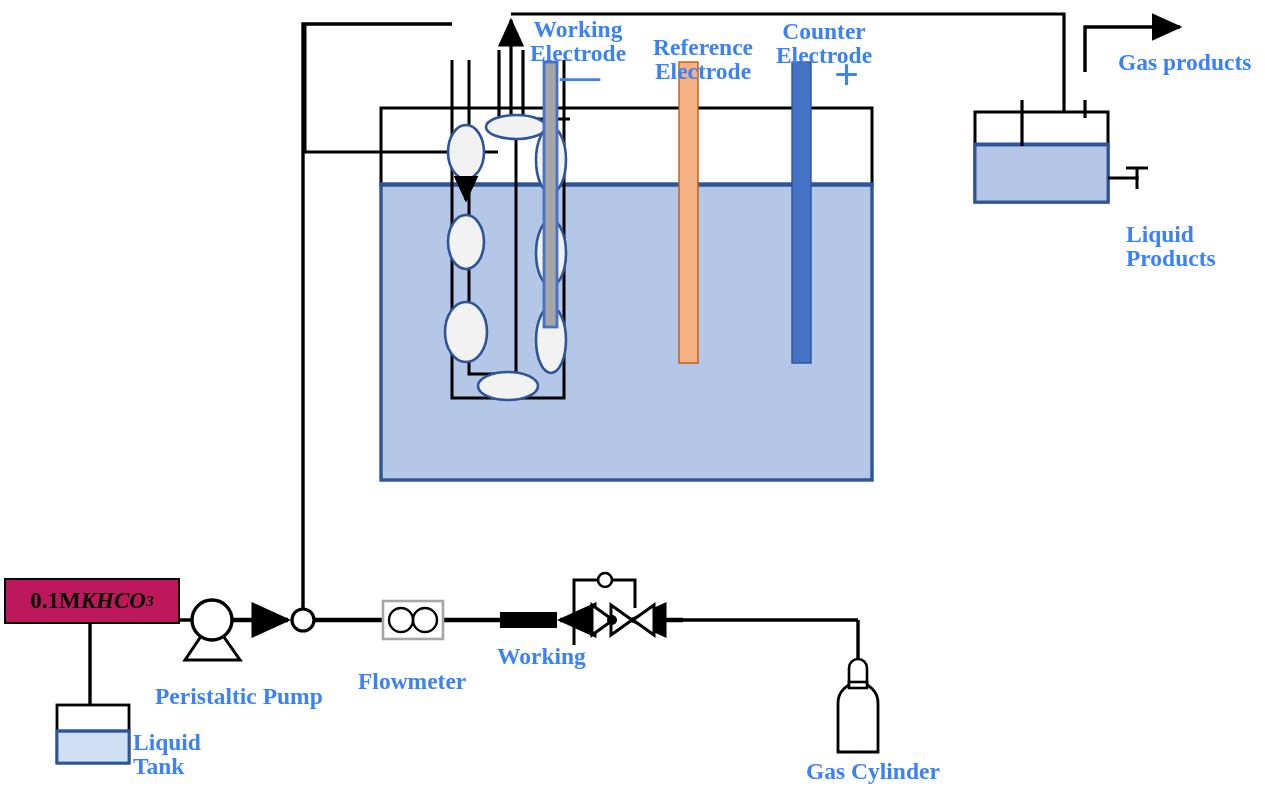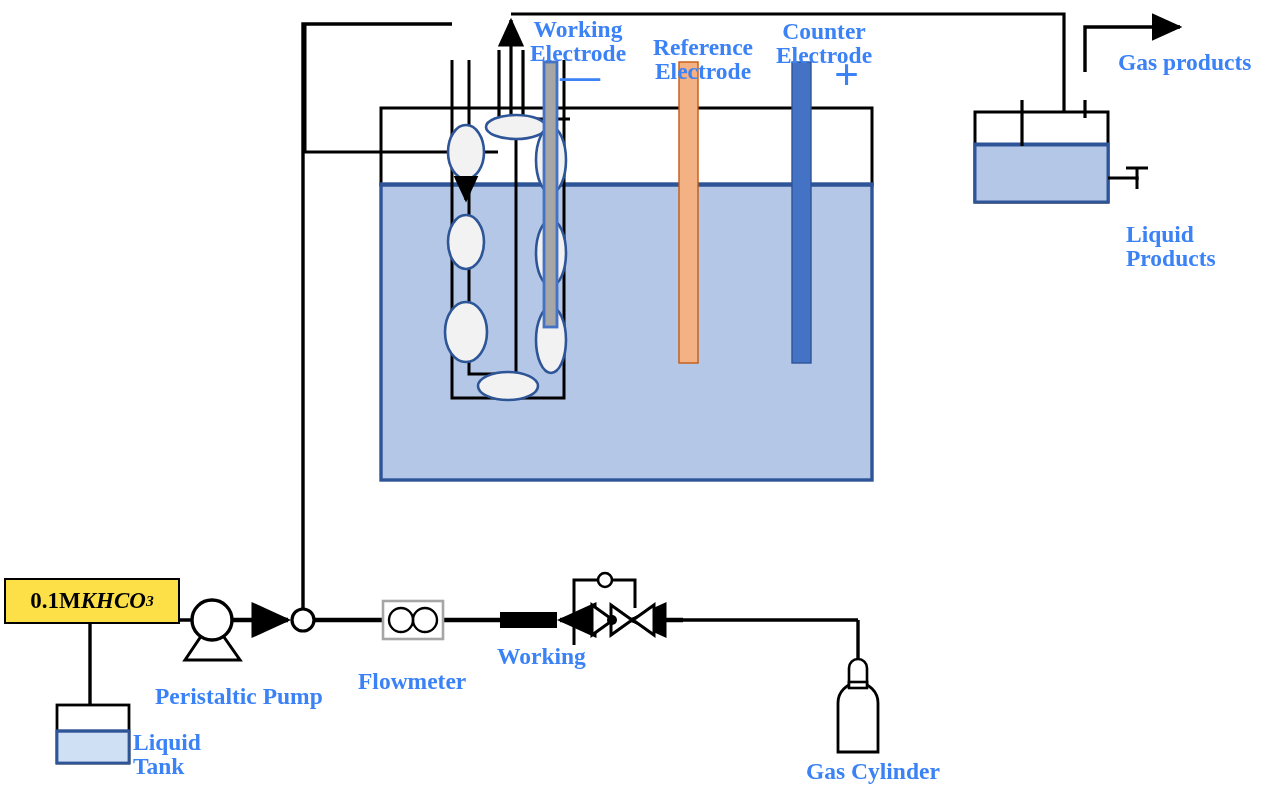--- a/index.html
+++ b/index.html
@@ -4,21 +4,21 @@
 <style>
   html,body{margin:0;padding:0;background:#ffffff;}
   body{width:1265px;height:788px;overflow:hidden;
        font-family:"Liberation Serif","DejaVu Serif",serif;}
   #stage{position:relative;width:1265px;height:788px;background:#fff;}
   #svgroot{position:absolute;left:0;top:0;width:1265px;height:788px;}
   .lbl{position:absolute;font-family:"Liberation Serif","DejaVu Serif",serif;
        font-weight:bold;color:#3b82f6;line-height:1.02;white-space:pre;margin-top:12px;}
   .lbl.c{text-align:center;}
   .sz23{font-size:23.5px;}
-  .conc{position:absolute;border:2.2px solid #000;background:#fde047;
+  .conc{position:absolute;border:2.2px solid #000;background:#be185d;
         display:flex;align-items:center;justify-content:center;
         font-size:23px;font-weight:bold;color:#000;padding:2px 9px;}
   .conc i{font-style:italic;text-align:center;}
   .conc sub{font-size:0.68em;vertical-align:-0.28em;font-style:italic;}
 </style>
 </head>
 <body>
 
 <div id="stage">
 

